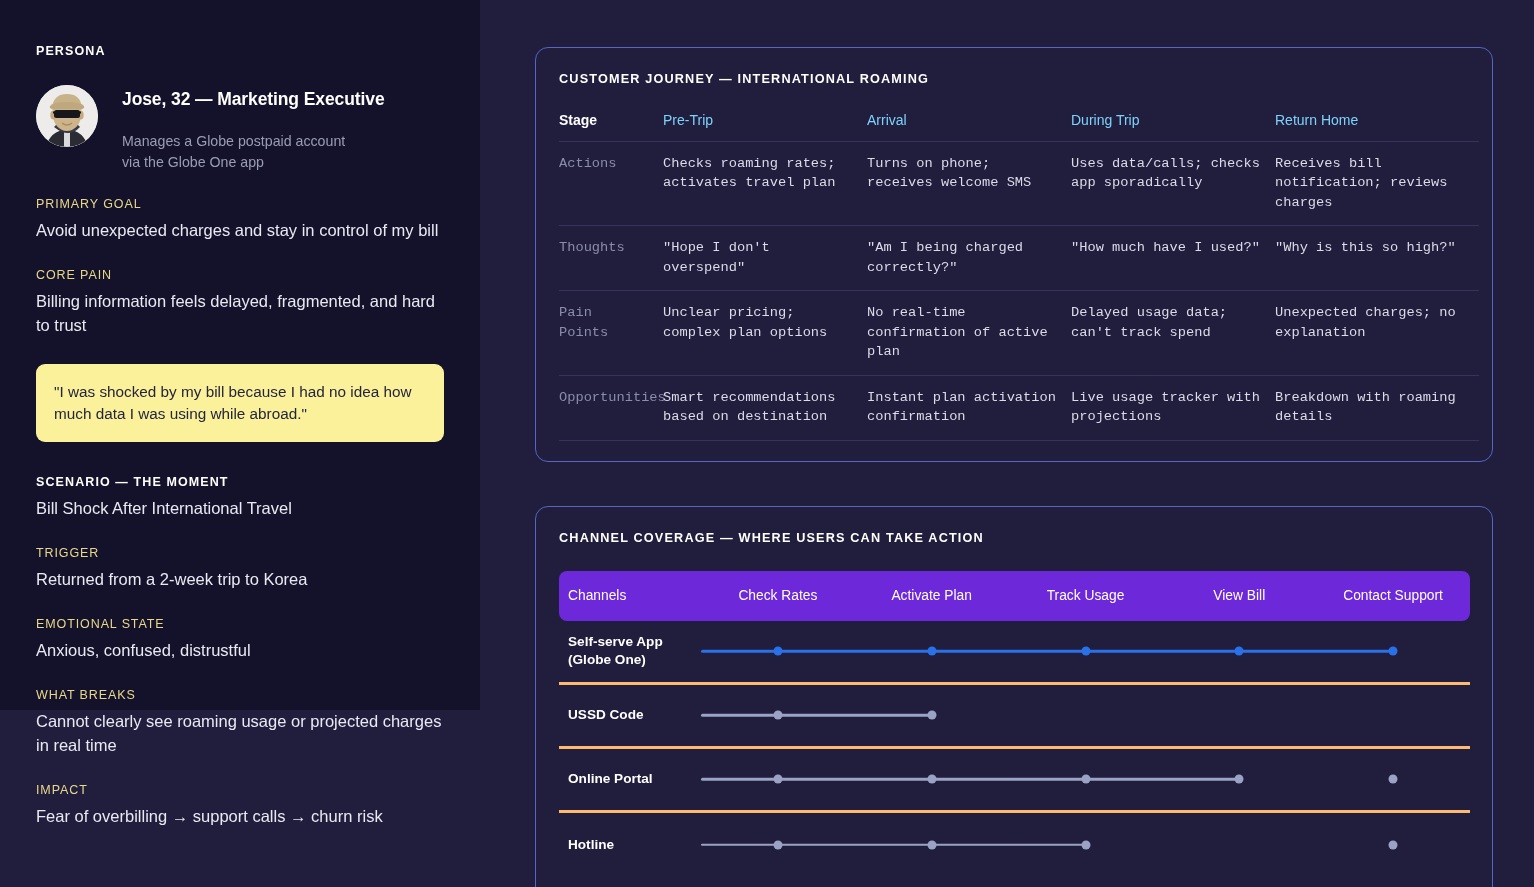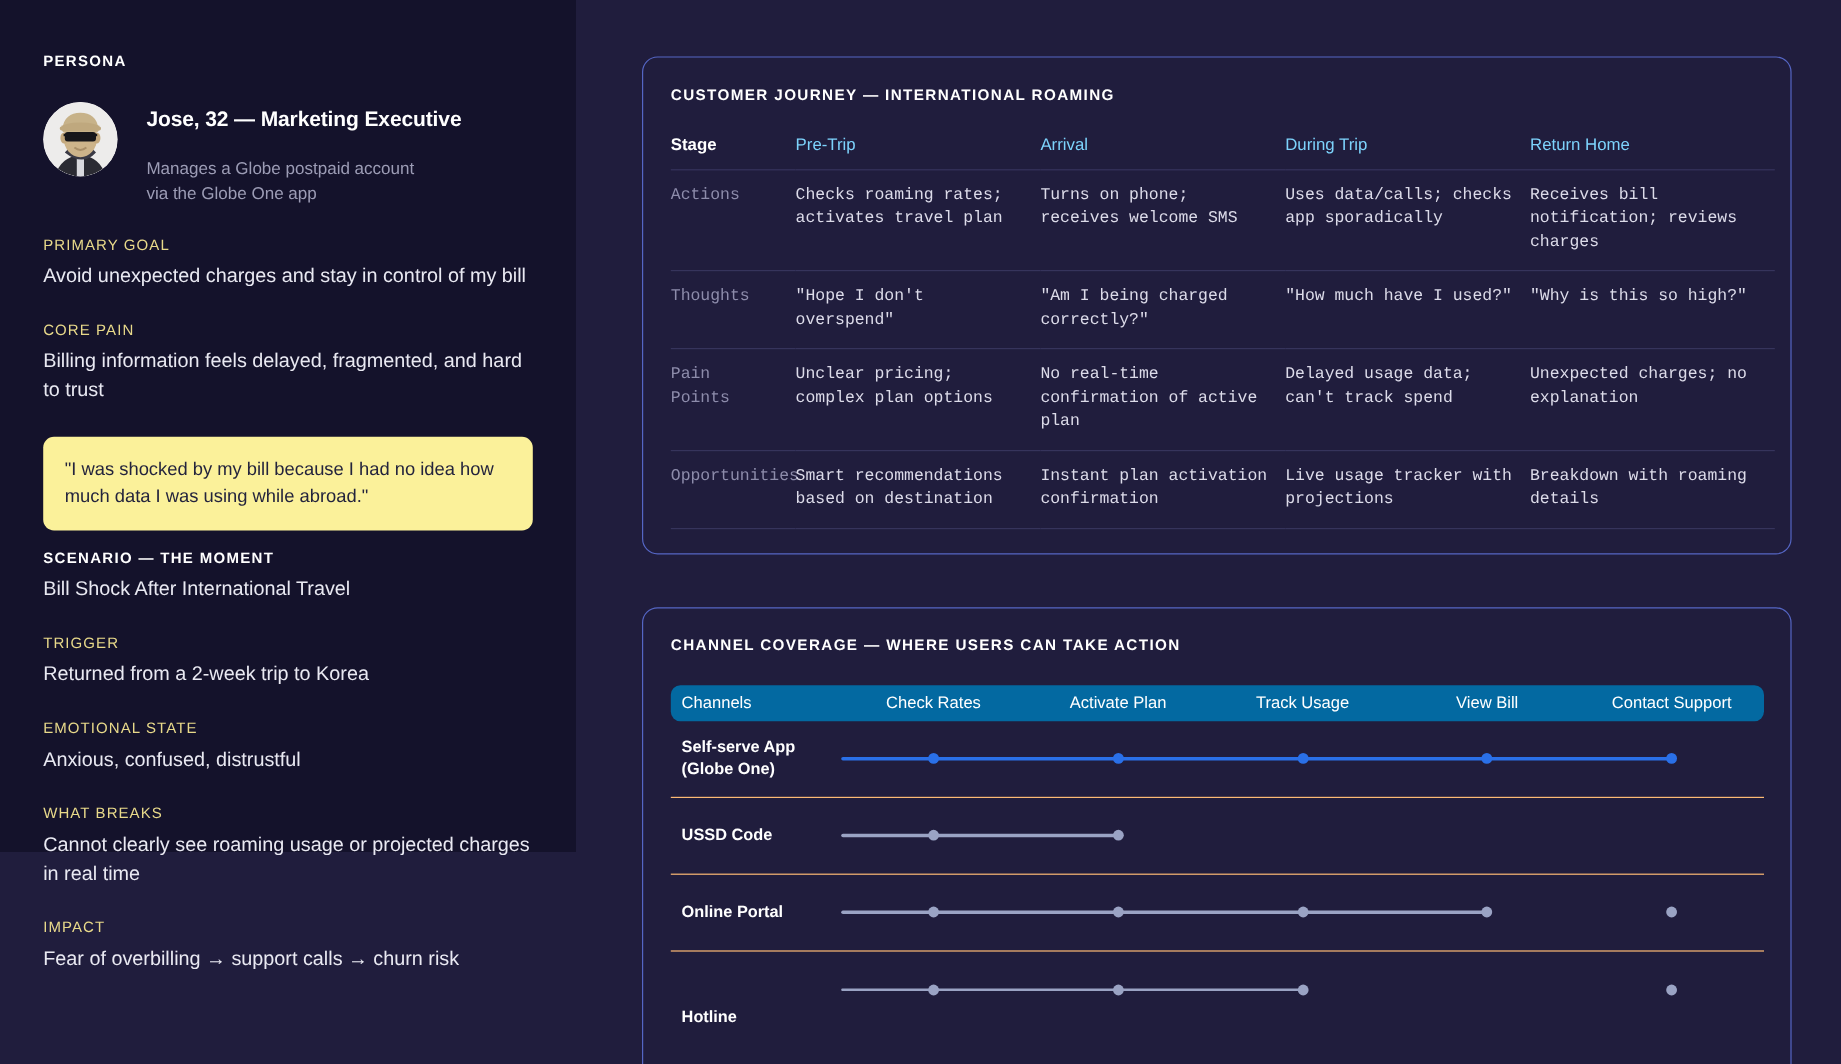--- a/index.html
+++ b/index.html
@@ -75,21 +75,21 @@
   .quote-box {
     margin-top: 26px;
     background: #fbf19a;
     border-radius: 9px;
     padding: 17px 18px 18px 18px;
     color: #24243d;
     font-size: 15.3px;
     line-height: 1.42;
   }
 
-  #scenario-block { margin-top: 16px; }
+  #scenario-block { margin-top: 33px; }
 
   
   #main {
     position: absolute;
     left: 480px; top: 0;
     width: 1054px; height: 887px;
     padding: 47px 41px 0 55px;
   }
 
   .card {
@@ -138,47 +138,47 @@
   }
   table.journey tr.last-row td { border-bottom: 1px solid #36345c; }
   .col-stage { width: 104px; }
   .col-n     { width: 204px; }
 
   
   #channel-card { margin-top: 44px; padding-bottom: 26px; }
 
   .cc-head {
     display: flex;
-    background: #0369a1;
+    background: #6d28d9;
     border-radius: 8px;
     margin-top: 26px;
-    height: 30px;
+    height: 50px;
     align-items: center;
   }
   .cc-head .cc-label-col {
     width: 142px;
     padding-left: 9px;
     font-size: 13.8px;
     color: #ffffff;
   }
   .cc-head .cc-col {
     flex: 1;
     text-align: center;
     font-size: 13.8px;
     color: #ffffff;
   }
 
   .cc-row {
     display: flex;
     align-items: center;
     height: 64px;
-    border-bottom: 1px solid #fdba74;
+    border-bottom: 3px solid #fdba74;
     position: relative;
   }
-  .cc-row:last-of-type { border-bottom: none; align-items: flex-end; }
+  .cc-row:last-of-type { border-bottom: none; }
   .cc-row .cc-label-col {
     width: 142px;
     padding-left: 9px;
     font-size: 13.6px;
     font-weight: bold;
     color: #ffffff;
     line-height: 1.3;
   }
   .cc-plot {
     flex: 1;

